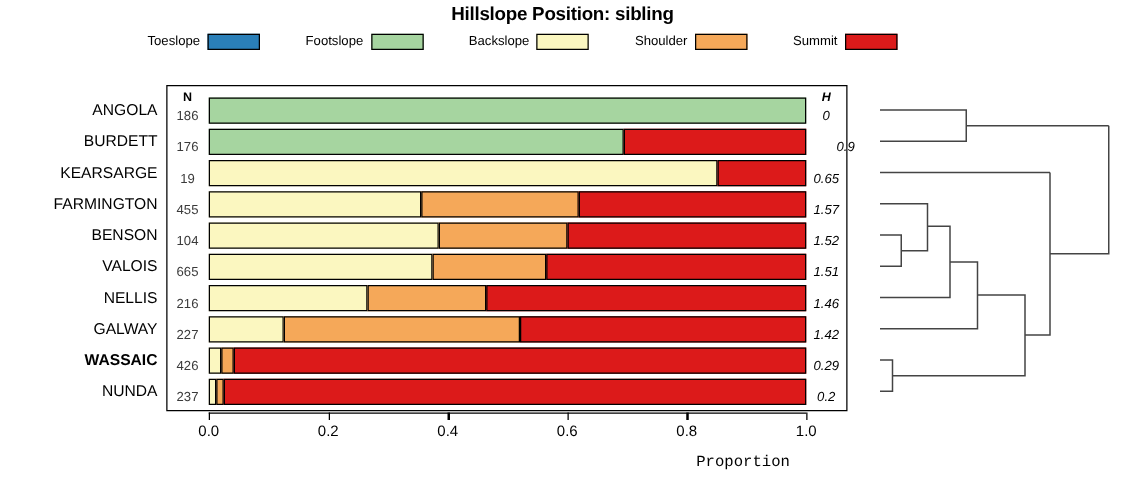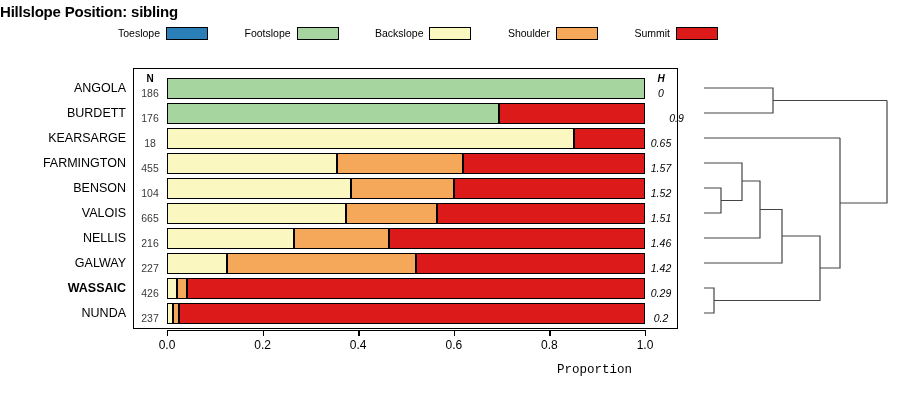--- a/index.html
+++ b/index.html
@@ -15,20 +15,21 @@
     color: #000000;
     overflow: hidden;
   }
 
   
   #chart-title {
     position: absolute;
     left: 0;
     top: 3px;
     width: 900px;
+    text-align: center;
     font-size: 15px;
     font-weight: bold;
     letter-spacing: -0.2px;
   }
 
   
   #legend {
     position: absolute;
     left: 118px;
     top: 25px;
@@ -226,21 +227,21 @@
     <div class="row-label" style="top: 245px;">NUNDA</div>
   </div>
 
 <div id="annotations-layer">
     <div class="n-header" style="left: 150px; top: 78px;">N</div>
     <div class="h-header" style="left: 661px; top: 78px;">H</div>
     <div class="n-value" style="left: 150px; top: 93px;">186</div>
     <div class="h-value" style="left: 661px; top: 93px;">0</div>
     <div class="n-value" style="left: 150px; top: 118px;">176</div>
     <div class="h-value" style="left: 661px; top: 118px; padding-left: 31px;">0.9</div>
-    <div class="n-value" style="left: 150px; top: 143px;">18</div>
+    <div class="n-value" style="left: 150px; top: 143px;">19</div>
     <div class="h-value" style="left: 661px; top: 143px;">0.65</div>
     <div class="n-value" style="left: 150px; top: 168px;">455</div>
     <div class="h-value" style="left: 661px; top: 168px;">1.57</div>
     <div class="n-value" style="left: 150px; top: 193px;">104</div>
     <div class="h-value" style="left: 661px; top: 193px;">1.52</div>
     <div class="n-value" style="left: 150px; top: 218px;">665</div>
     <div class="h-value" style="left: 661px; top: 218px;">1.51</div>
     <div class="n-value" style="left: 150px; top: 243px;">216</div>
     <div class="h-value" style="left: 661px; top: 243px;">1.46</div>
     <div class="n-value" style="left: 150px; top: 268px;">227</div>

